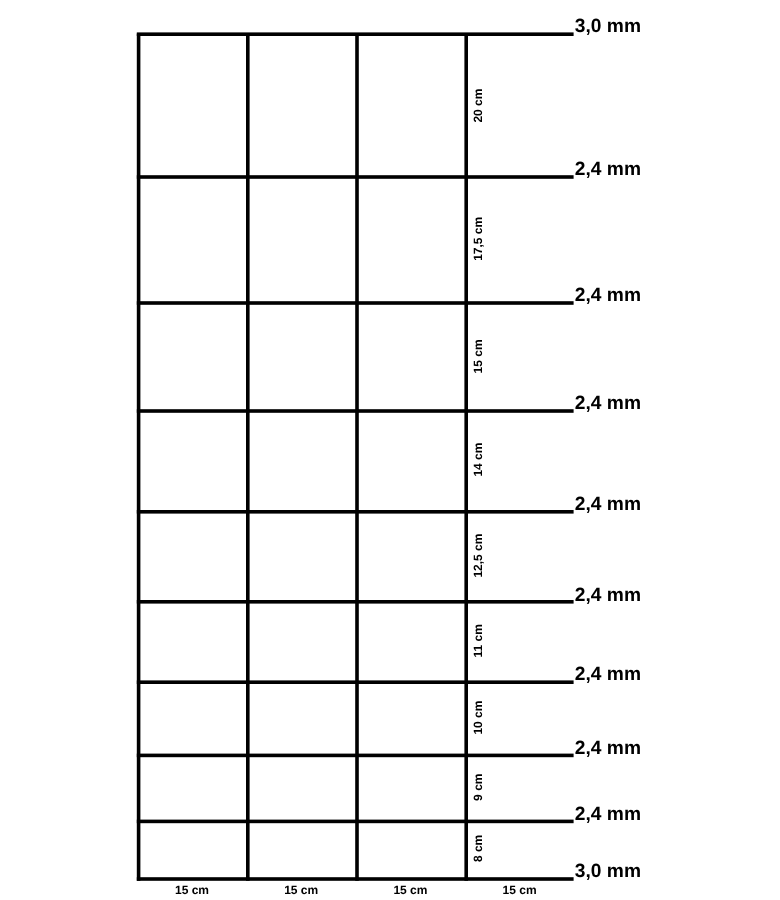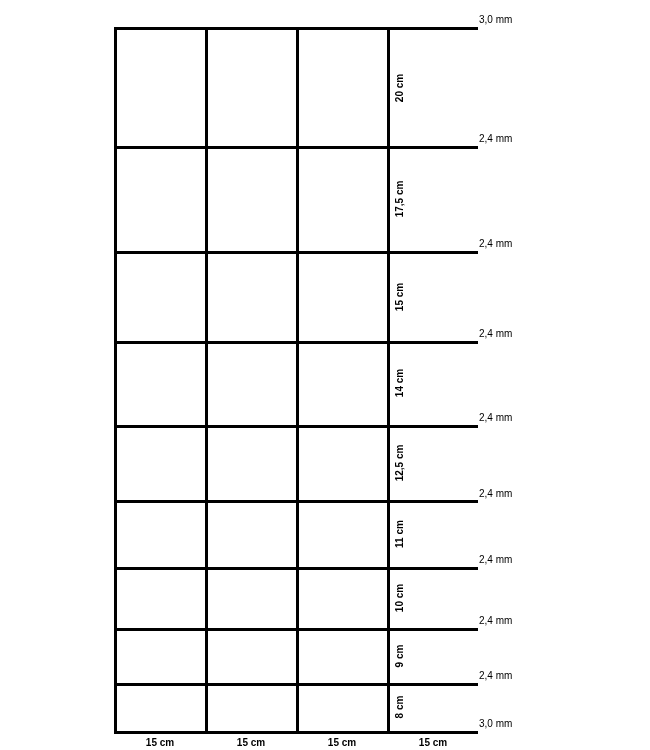--- a/index.html
+++ b/index.html
@@ -1,20 +1,20 @@
 <!DOCTYPE html>
 <html><head>
 <meta charset="utf-8">
 <style>
   html, body { margin: 0; padding: 0; background: #ffffff; }
   body { width: 650px; height: 750px; position: relative; overflow: hidden;
          font-family: "Liberation Sans", sans-serif; color: #000; }
   .hline { position: absolute; height: 3px; background: #000; left: 114px; width: 364px; }
   .vline { position: absolute; width: 3px; background: #000; top: 28px; height: 706px; }
-  .wire-label { position: absolute; left: 479px; font-size: 10px; font-weight: normal; white-space: nowrap; }
+  .wire-label { position: absolute; left: 479px; font-size: 16px; font-weight: bold; white-space: nowrap; }
   .spacing-label { position: absolute; left: 399px; font-size: 10px; font-weight: bold; white-space: nowrap;
                    transform: translate(-50%, -50%) rotate(-90deg); transform-origin: center; }
   .col-label { position: absolute; top: 737px; font-size: 10px; font-weight: bold; white-space: nowrap;
                transform: translateX(-50%); }
 </style>
 </head>
 <body>
 
 <div>
 

